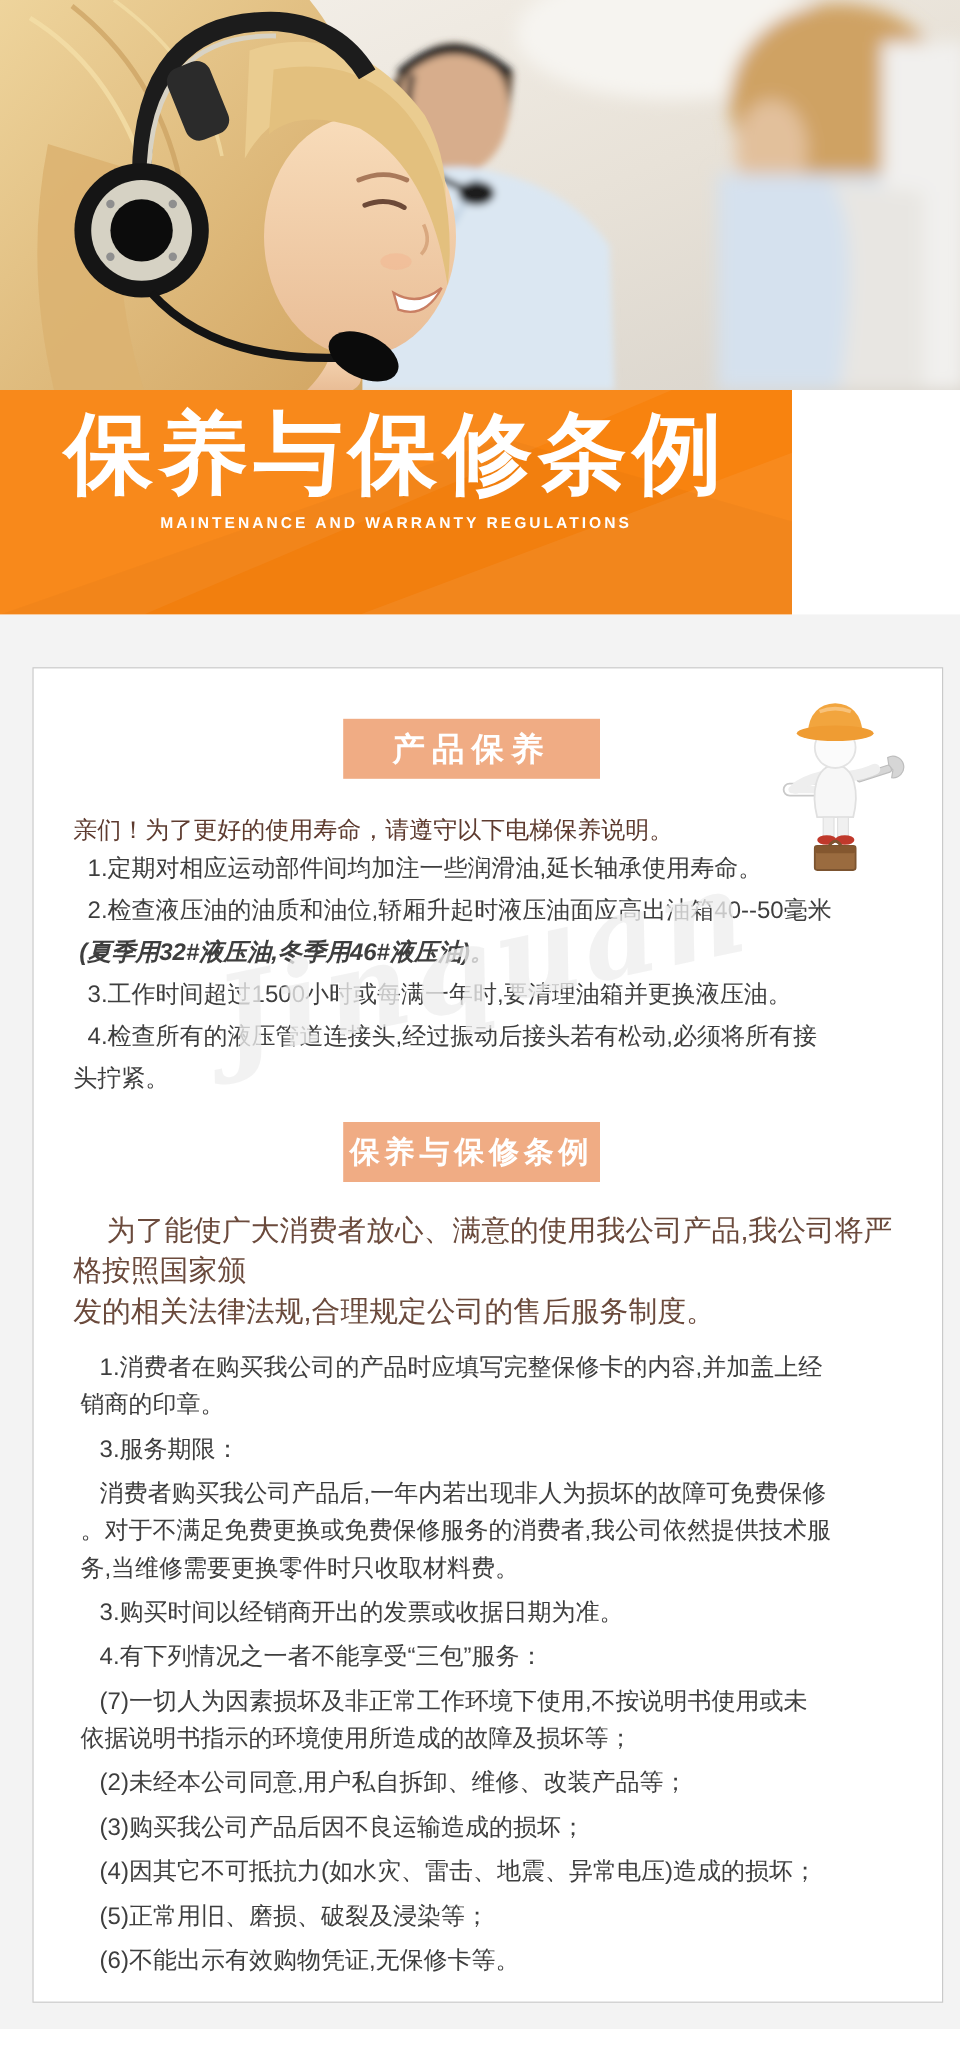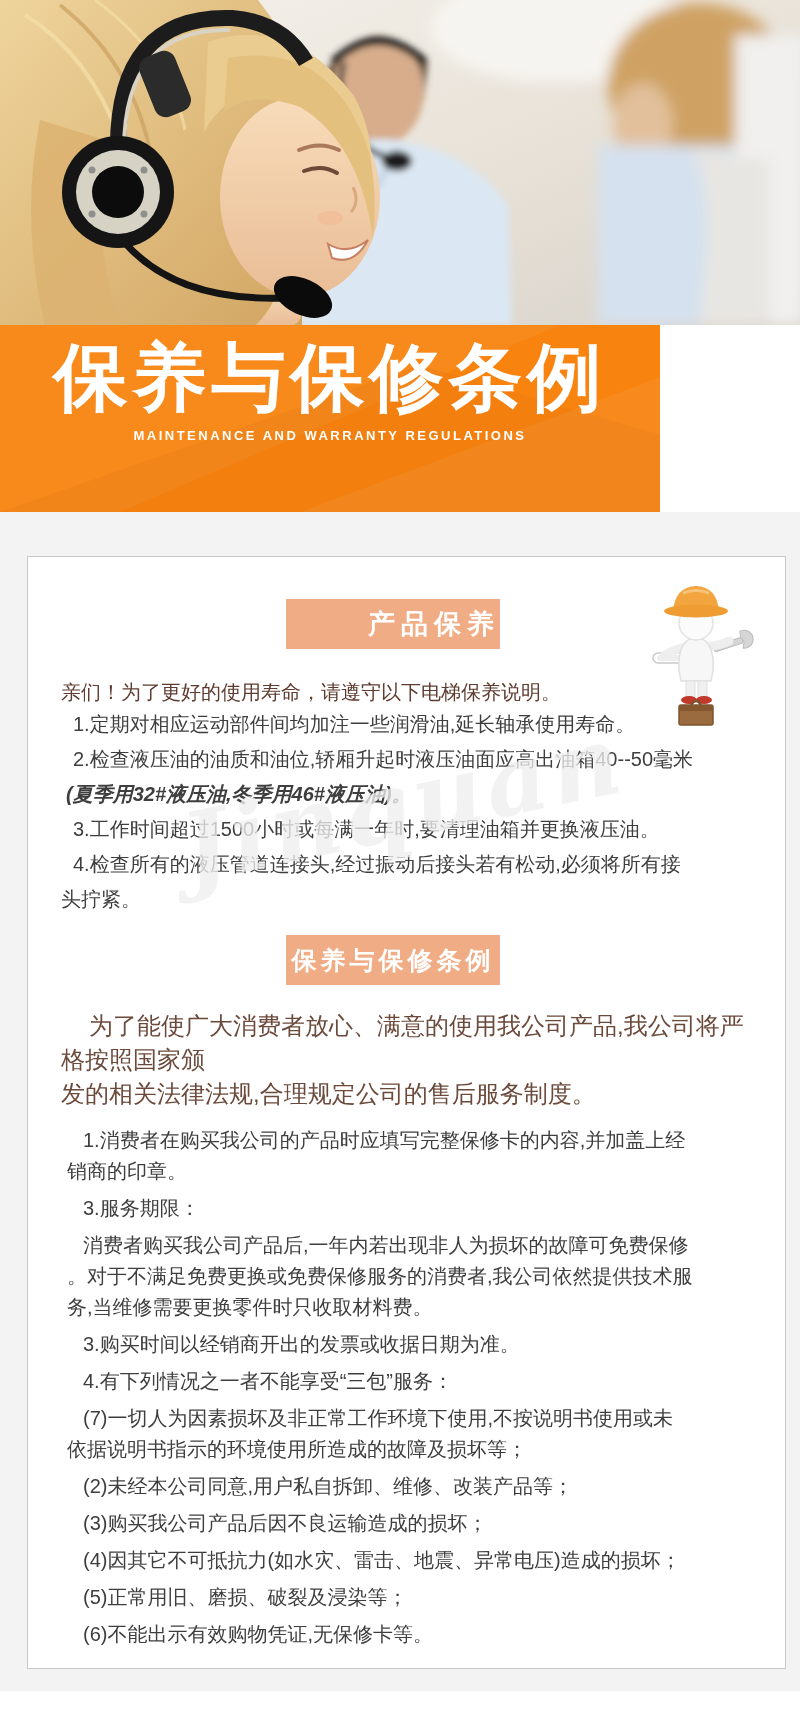--- a/index.html
+++ b/index.html
@@ -16,21 +16,21 @@
   .banner-subtitle{margin-top:13px;text-align:center;color:#ffffff;font-size:13px;
     font-weight:bold;letter-spacing:2.5px;position:relative;z-index:2;}
 
   
   .content-bg{background:#f3f3f3;padding:44px 0 22px 0;}
   .card{width:757px;margin-left:27px;background:#ffffff;border:1px solid #c9c9c9;
     position:relative;padding:42px 0 12px 0;box-sizing:content-box;}
 
   .badge{width:214px;height:50px;margin-left:258px;background:#f0ac84;color:#ffffff;
     text-align:center;line-height:50px;font-weight:bold;}
-  .badge-1{font-size:27px;letter-spacing:6px;text-align:right;}
+  .badge-1{font-size:27px;letter-spacing:6px;}
   .badge-2{font-size:25px;letter-spacing:4px;margin-top:18px;}
 
   .intro-1{margin:28px 0 0 0;padding:0 40px 0 33px;color:#5e3b2f;font-size:20px;line-height:30px;}
   .intro-2{margin:24px 0 0 0;padding:0 40px 0 33px;color:#6b4a3c;font-size:24px;line-height:34px;
     text-indent:28px;white-space:pre-line;}
 
   .list-1{}
   .list-1 p{margin:0;padding:0 40px 0 33px;color:#3e3e3e;font-size:20px;line-height:35px;
     white-space:pre-line;text-indent:12px;}
   .list-1 p.oil-note{font-style:italic;font-weight:bold;text-indent:5px;}

